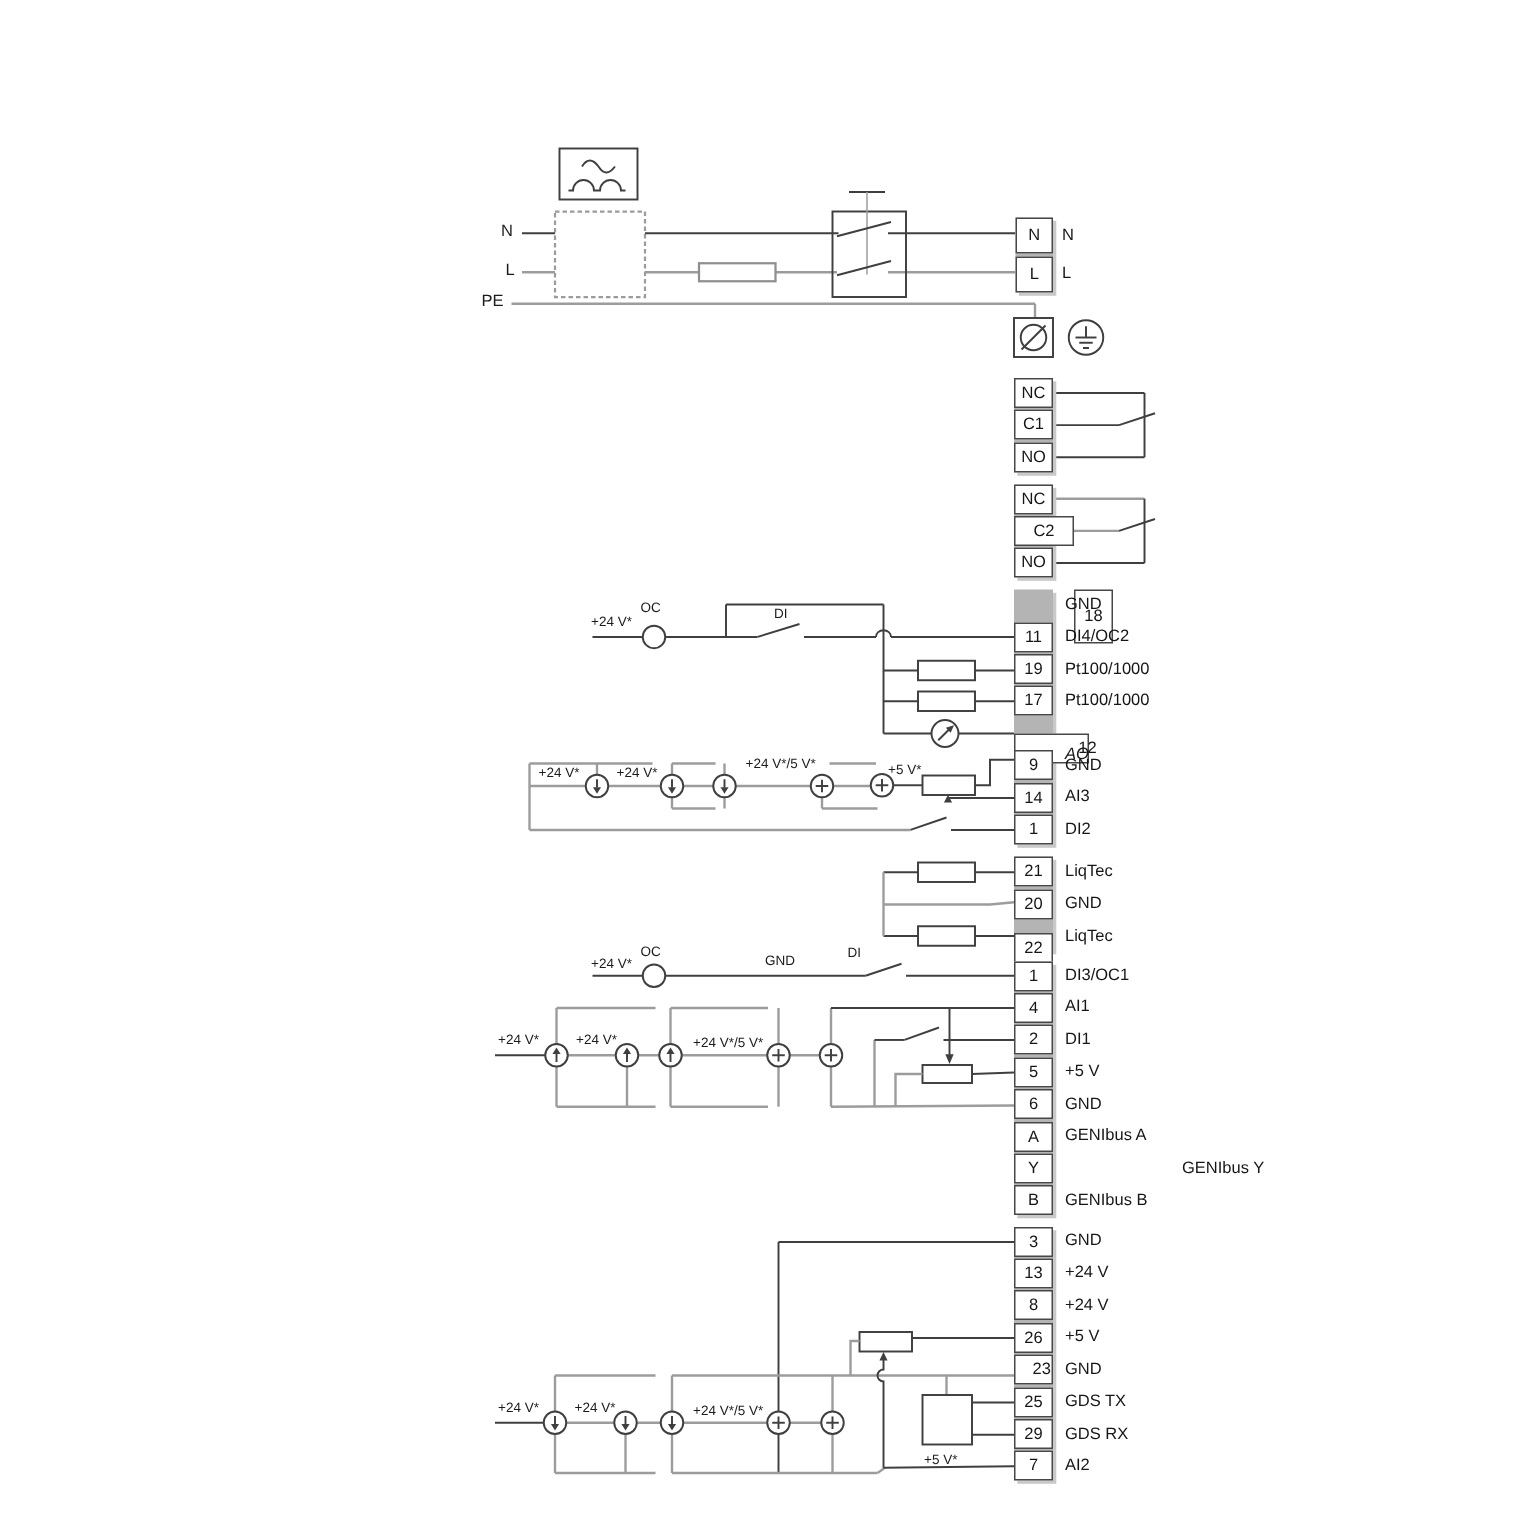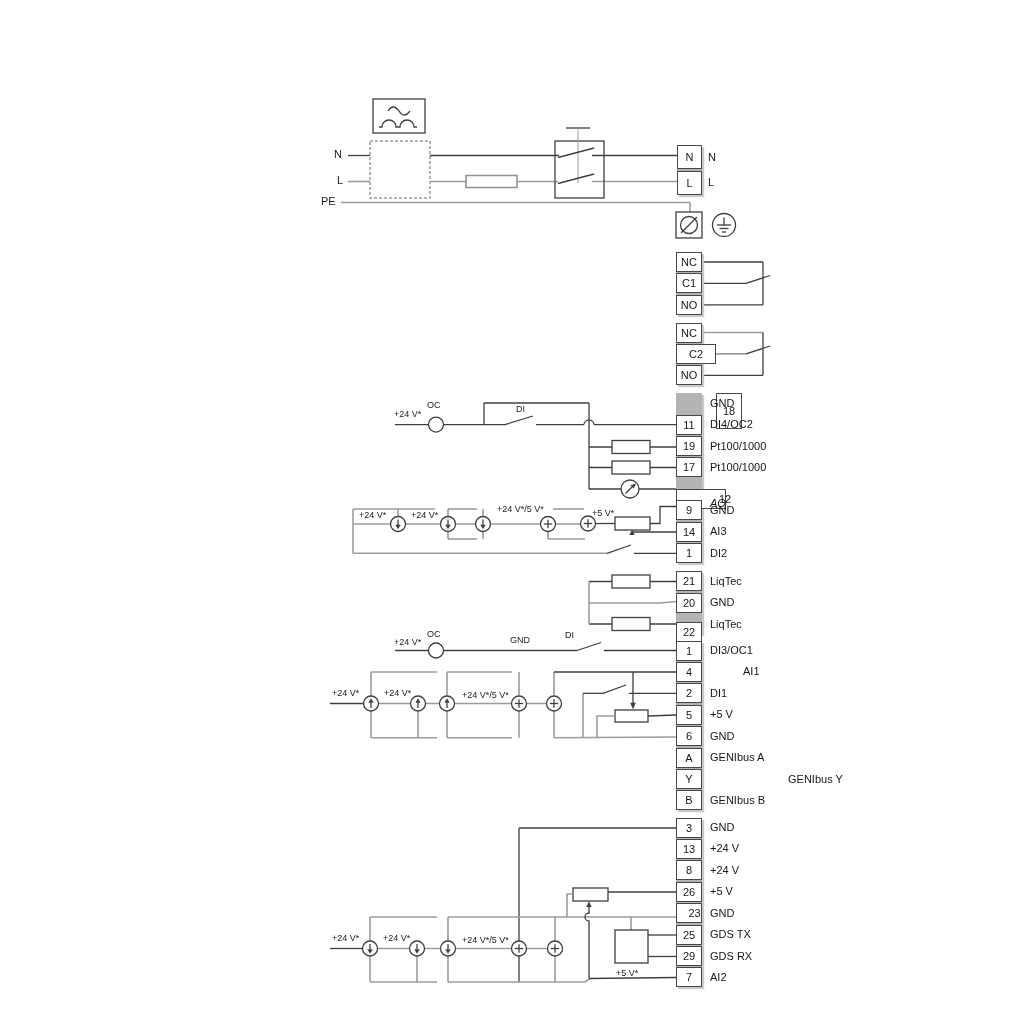--- a/index.html
+++ b/index.html
@@ -291,21 +291,21 @@
     <div class="tcell" style="left: 676px; top: 571.4px; width: 26px; height: 20px; position: absolute;">21</div>
     <div class="tlab" style="left: 710px; top: 574.9px;">LiqTec</div>
     <div class="tcell" style="left: 676px; top: 592.82px; width: 26px; height: 20px; position: absolute;">20</div>
     <div class="tlab" style="left: 710px; top: 596.32px;">GND</div>
     <div class="tcell" style="left: 676px; top: 622px; width: 26px; height: 20px; position: absolute;">22</div>
     <div class="tlab" style="left: 710px; top: 617.74px;">LiqTec</div>
     <div class="tgroup" style="left: 676px; top: 640.5px; width: 26px; height: 169.94px;"></div>
     <div class="tcell" style="left: 676px; top: 640.5px; width: 26px; height: 20px; position: absolute;">1</div>
     <div class="tlab" style="left: 710px; top: 644px;">DI3/OC1</div>
     <div class="tcell" style="left: 676px; top: 661.92px; width: 26px; height: 20px; position: absolute;">4</div>
-    <div class="tlab" style="left: 710px; top: 665.42px; margin-left: 33px;">AI1</div>
+    <div class="tlab" style="left: 710px; top: 665.42px;">AI1</div>
     <div class="tcell" style="left: 676px; top: 683.34px; width: 26px; height: 20px; position: absolute;">2</div>
     <div class="tlab" style="left: 710px; top: 686.84px;">DI1</div>
     <div class="tcell" style="left: 676px; top: 704.76px; width: 26px; height: 20px; position: absolute;">5</div>
     <div class="tlab" style="left: 710px; top: 708.26px;">+5 V</div>
     <div class="tcell" style="left: 676px; top: 726.18px; width: 26px; height: 20px; position: absolute;">6</div>
     <div class="tlab" style="left: 710px; top: 729.68px;">GND</div>
     <div class="tcell" style="left: 676px; top: 747.6px; width: 26px; height: 20px; position: absolute;">A</div>
     <div class="tlab" style="left: 710px; top: 751.1px;">GENIbus A</div>
     <div class="tcell" style="left: 676px; top: 769.02px; width: 26px; height: 20px; position: absolute;">Y</div>
     <div class="tlab" style="left: 743px; top: 772.52px; margin-left: 45px;">GENIbus Y</div>

